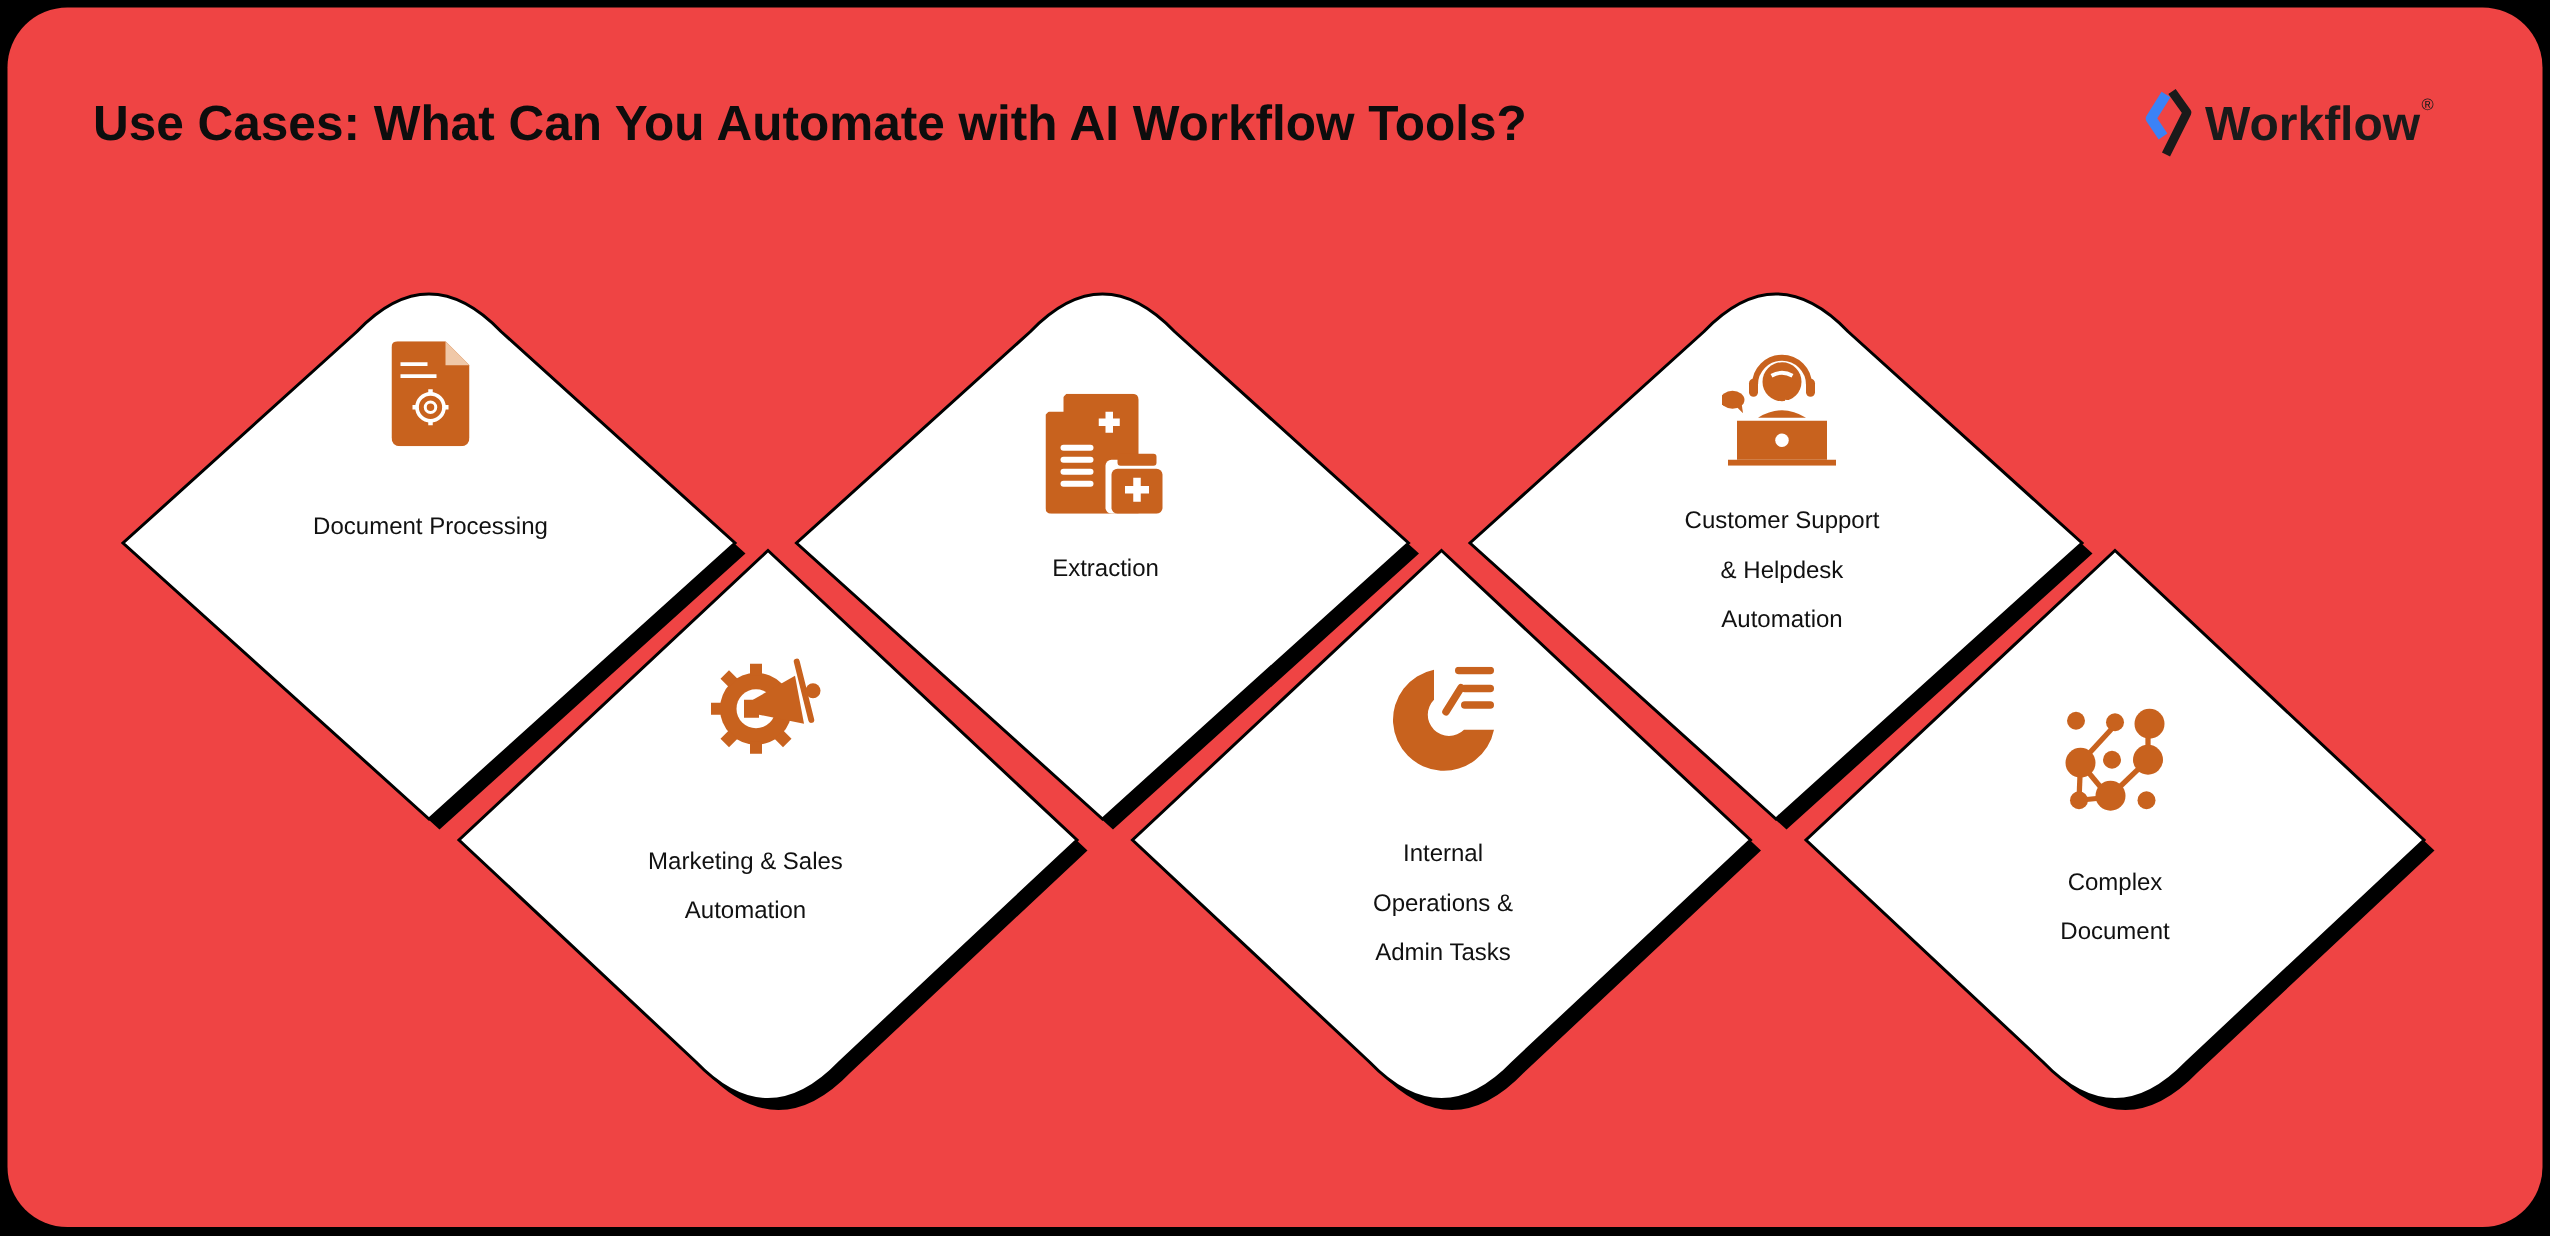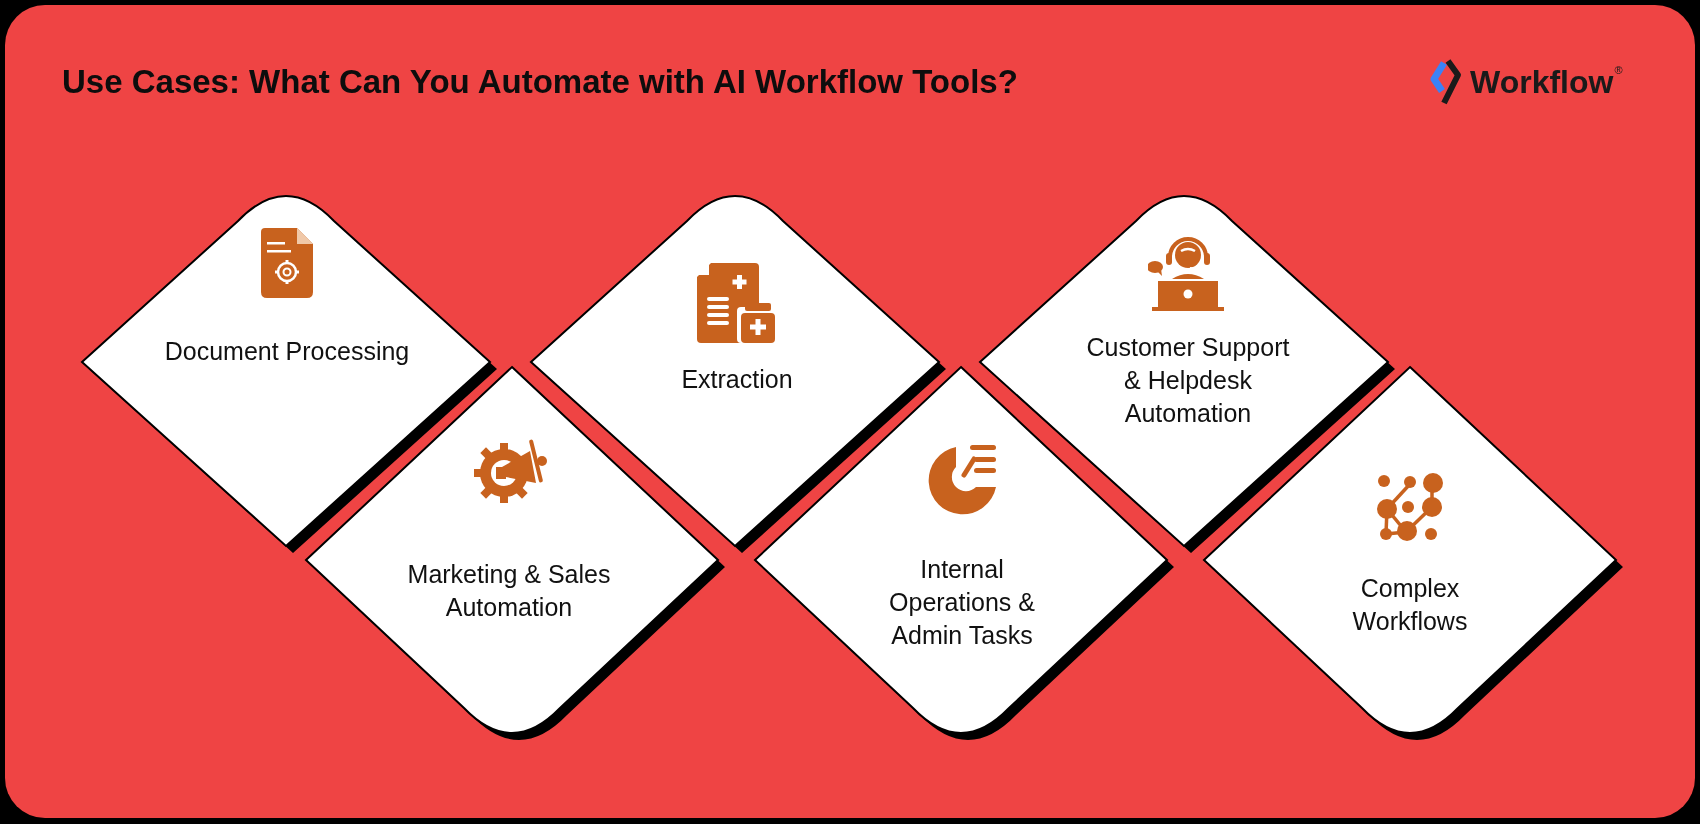--- a/index.html
+++ b/index.html
@@ -3,21 +3,21 @@
 <meta charset="utf-8">
 <style>
   html, body { margin:0; padding:0; }
   body { width:1700px; height:824px; background:#000; position:relative; overflow:hidden; font-family:"Liberation Sans", sans-serif; }
   .card { position:absolute; left:5px; top:5px; width:1690px; height:813px; background:#ef4444; border-radius:40px; overflow:hidden; }
   .title { position:absolute; left:57px; top:58px; font-size:33px; font-weight:bold; color:#0d0d0d; letter-spacing:0px; margin:0; }
   .logo { position:absolute; left:1425px; top:52px; display:flex; align-items:center; }
   .logo-text { font-size:32px; font-weight:bold; color:#1a1a1a; margin-left:4px; }
   .logo-reg { font-size:11px; color:#1a1a1a; position:relative; top:-12px; margin-left:1px; }
   svg.stage { position:absolute; left:0; top:0; }
-  .label { position:absolute; transform:translateX(-50%); text-align:center; font-size:25px; line-height:33px; color:#111; white-space:nowrap; font-weight:normal; }
+  .label { position:absolute; transform:translateX(-50%); text-align:center; font-size:16px; line-height:33px; color:#111; white-space:nowrap; font-weight:normal; }
   .icon { position:absolute; transform:translate(-50%,-50%); }
 </style>
 </head>
 <body>
 
 <div class="card">
 
   <h1 class="title">Use Cases: What Can You Automate with AI Workflow Tools?</h1>
 
   <div class="logo">
@@ -172,21 +172,21 @@
         <circle cx="31" cy="59" r="10"></circle>
         <circle cx="55" cy="62" r="6"></circle>
       </g>
     </svg>
   </div>
 
   <div class="label" style="left:282px; top:330px;">
     <div>Document Processing</div>
   </div>
 
-  <div class="label" style="left:504px; top:553px;">
+  <div class="label" style="left:492px; top:553px;">
     <div>Marketing &amp; Sales</div>
     <div>Automation</div>
   </div>
 
   <div class="label" style="left:732px; top:358px;">
     <div>Extraction</div>
   </div>
 
   <div class="label" style="left:957px; top:548px;">
     <div>Internal</div>
@@ -195,16 +195,16 @@
   </div>
 
   <div class="label" style="left:1183px; top:326px;">
     <div>Customer Support</div>
     <div>&amp; Helpdesk</div>
     <div>Automation</div>
   </div>
 
   <div class="label" style="left:1405px; top:567px;">
     <div>Complex</div>
-    <div>Workflows</div>
+    <div>Document</div>
   </div>
 
 </div>
 
 </body></html>

